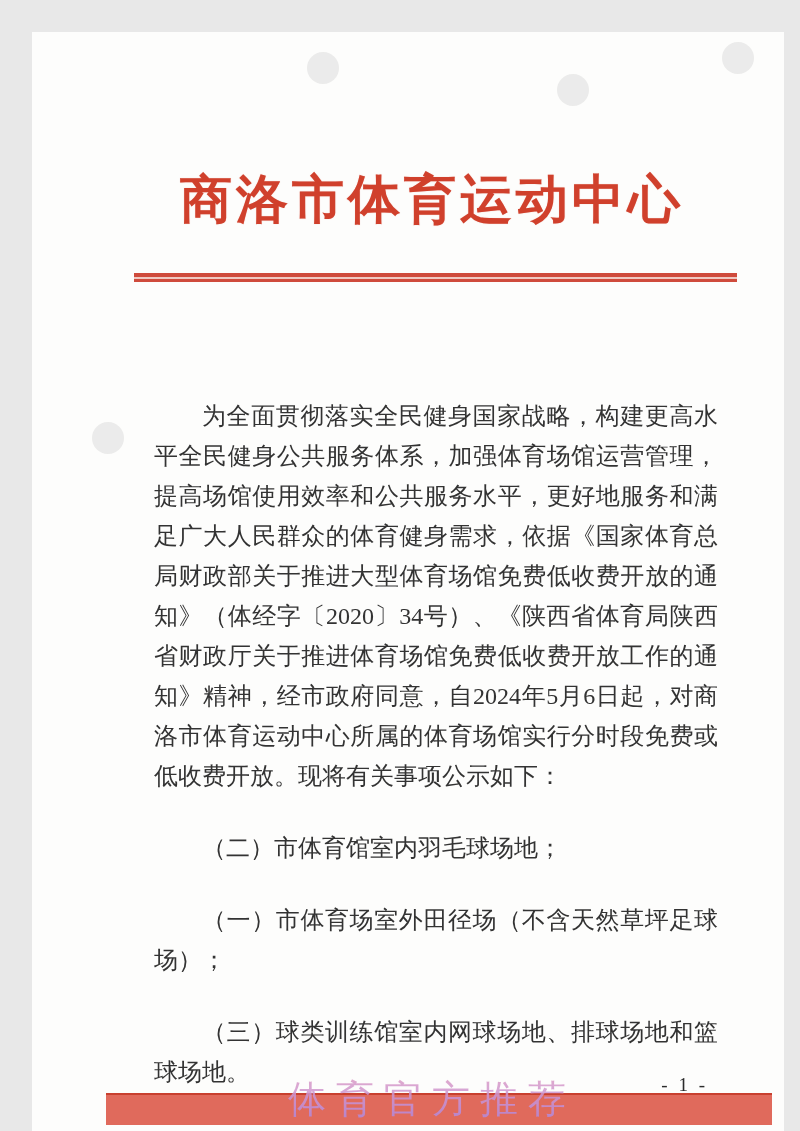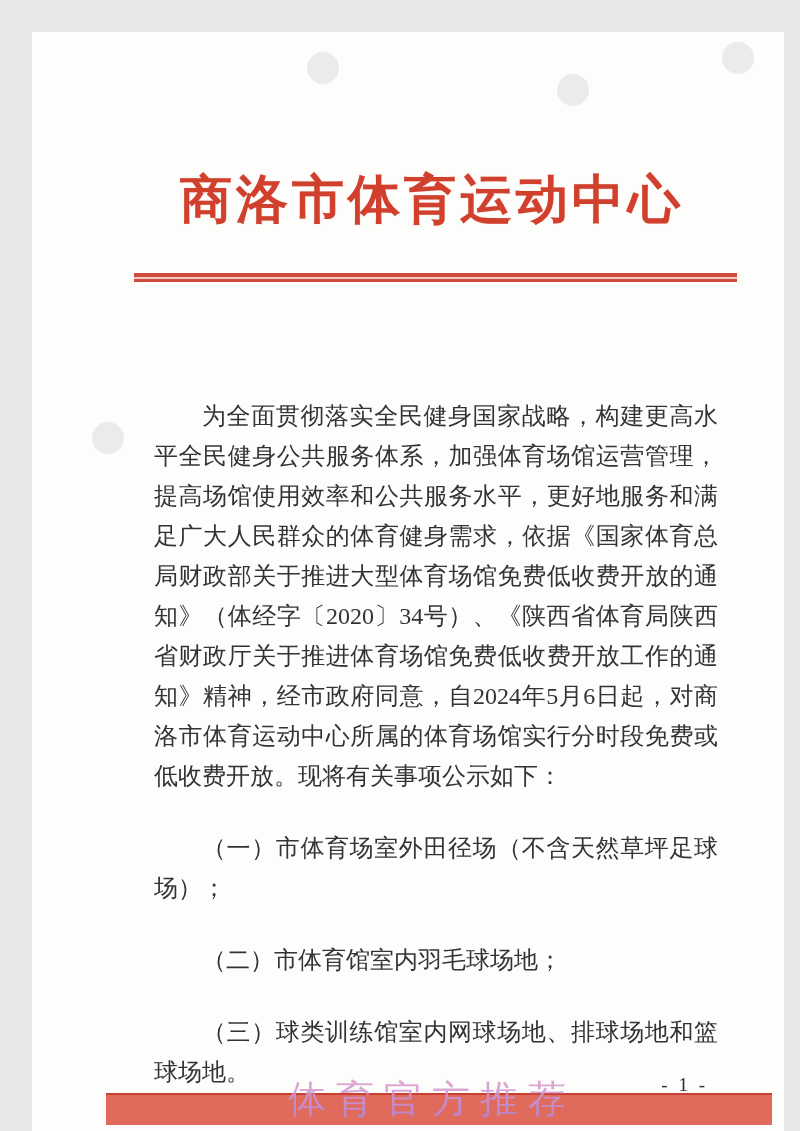--- a/index.html
+++ b/index.html
@@ -112,22 +112,22 @@
 <div class="page">
 
   <div class="letterhead">
     <div class="letterhead-title">商洛市体育运动中心</div>
     <div class="letterhead-rule"></div>
   </div>
 
 
   <div class="doc-body">
     <p>为全面贯彻落实全民健身国家战略，构建更高水平全民健身公共服务体系，加强体育场馆运营管理，提高场馆使用效率和公共服务水平，更好地服务和满足广大人民群众的体育健身需求，依据《国家体育总局财政部关于推进大型体育场馆免费低收费开放的通知》（体经字〔2020〕34号）、《陕西省体育局陕西省财政厅关于推进体育场馆免费低收费开放工作的通知》精神，经市政府同意，自2024年5月6日起，对商洛市体育运动中心所属的体育场馆实行分时段免费或低收费开放。现将有关事项公示如下：</p>
+    <p>（二）市体育馆室内羽毛球场地；</p>
     <p>（一）市体育场室外田径场（不含天然草坪足球场）；</p>
-    <p>（二）市体育馆室内羽毛球场地；</p>
     <p>（三）球类训练馆室内网球场地、排球场地和篮球场地。</p>
     <p class="section-heading">二、开放时间</p>
   </div>
 
   <div class="page-number">- 1 -</div>
   <div class="footer-rule"></div>
   <div class="watermark">体育官方推荐</div>
 
   <div class="scan-speck" style="left:275px;top:20px;width:3px;height:3px;"></div>
   <div class="scan-speck" style="left:690px;top:10px;width:3px;height:4px;"></div>

